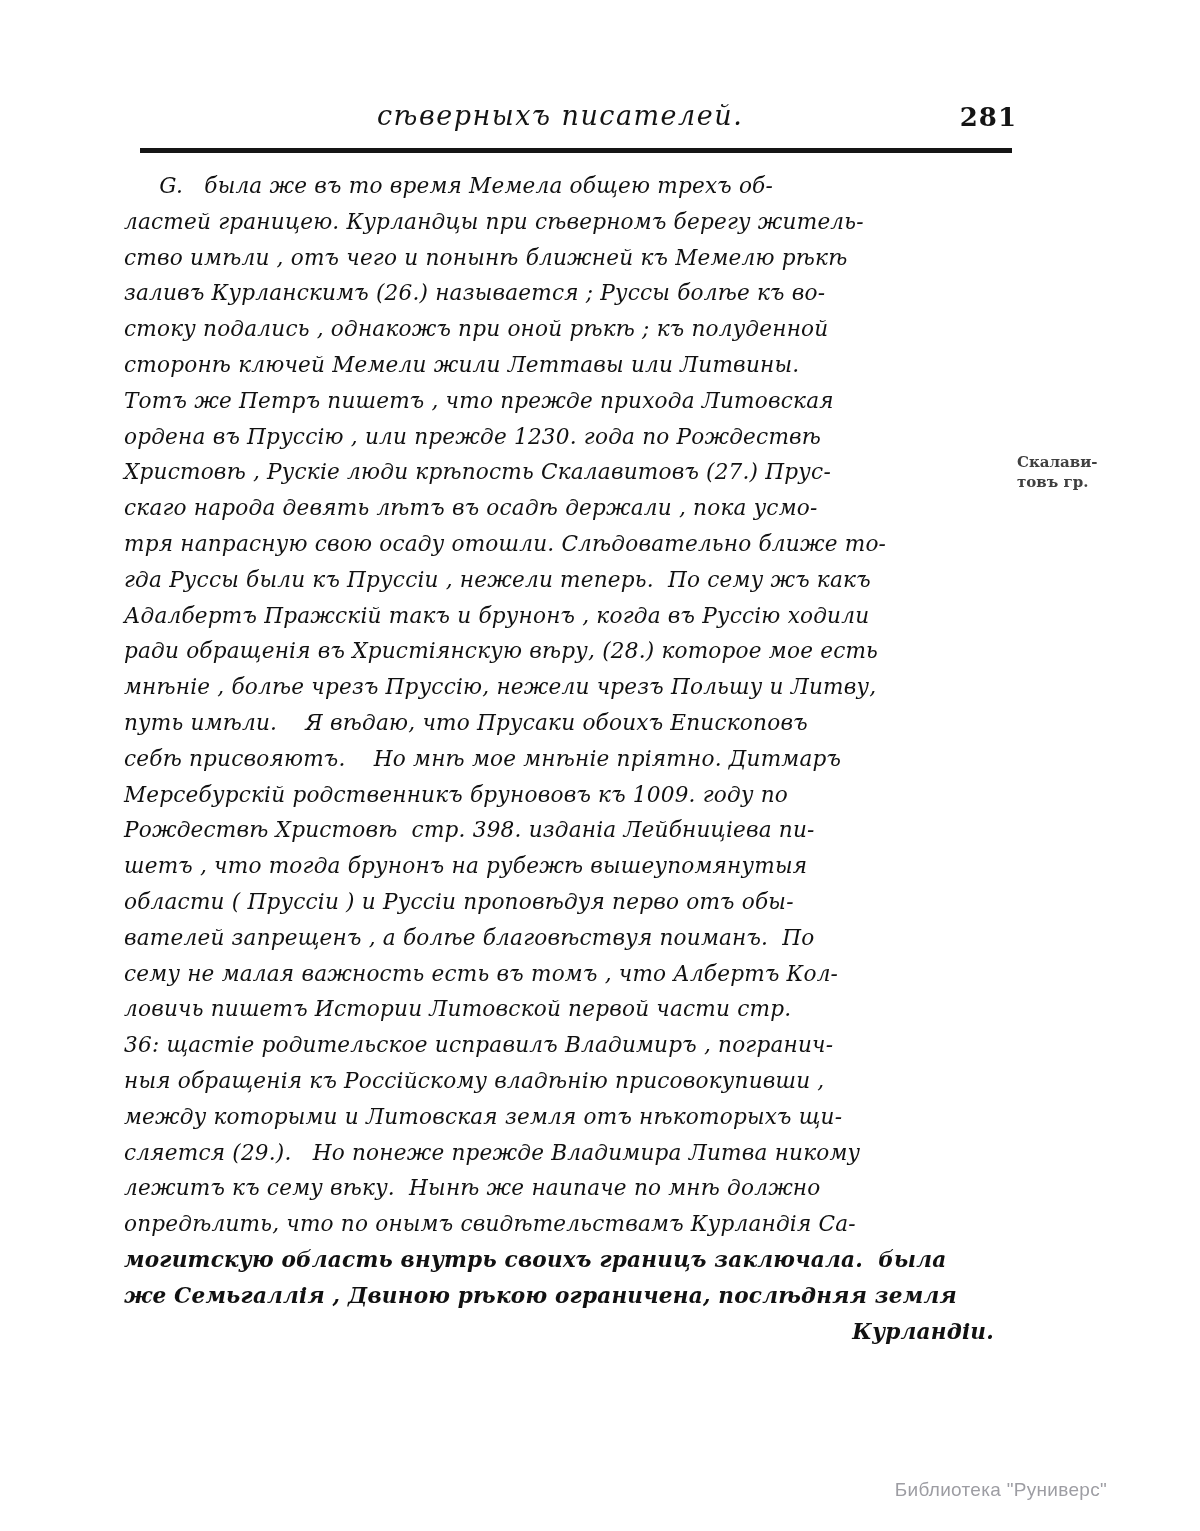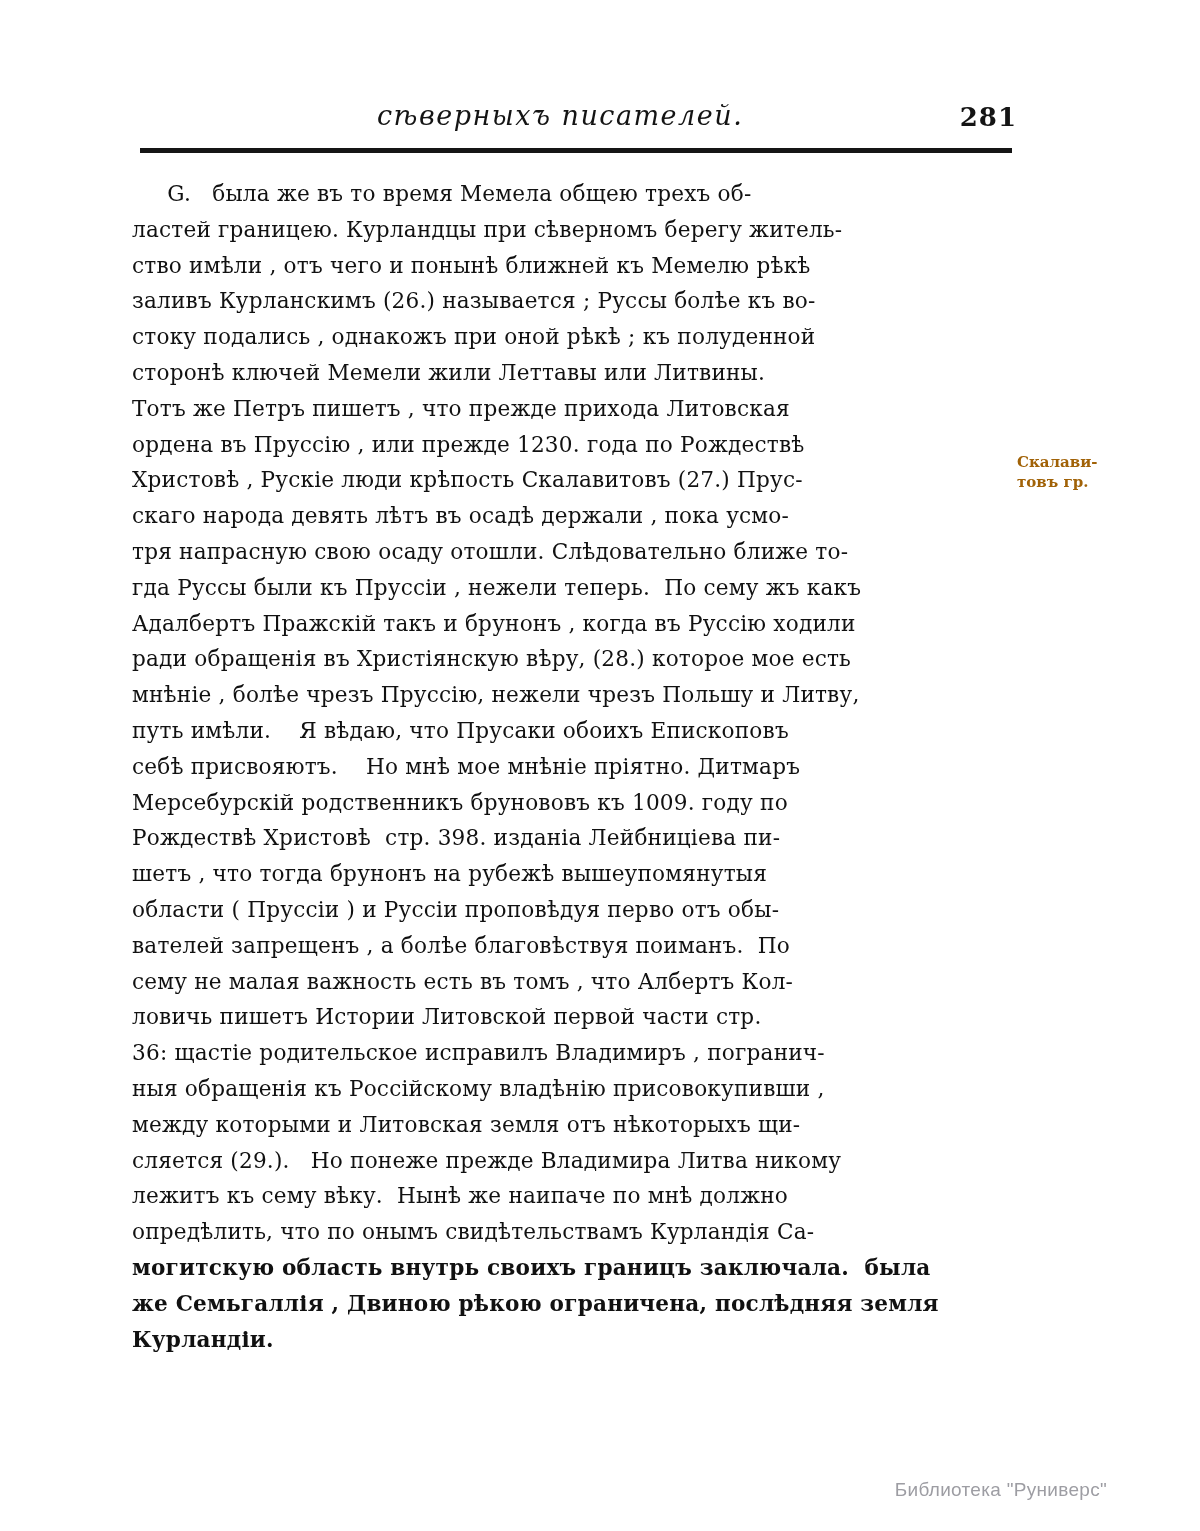--- a/index.html
+++ b/index.html
@@ -68,52 +68,53 @@
     left: 112px;
     top: 168px;
     width: 890px;
     font-family: "DejaVu Serif", serif;
     font-size: 21.6px;
     line-height: 35.8px;
     letter-spacing: 0.2px;
     color: #111111;
   }
   .body-text p {
-    margin: 8px;
+    margin: 0;
     text-align: justify;
     text-justify: inter-word;
+    font-style: italic;
   }
   .line {
     display: block;
     white-space: pre;
   }
   .first-line {
     text-indent: 0;
   }
   .closing {
     display: block;
-    text-align: left;
+    text-align: right;
     font-weight: bold;
     white-space: pre;
     padding-right: 20px;
   }
   .bold {
     font-weight: bold;
   }
 
   
   .margin-note {
     position: absolute;
     left: 1005px;
     top: 452px;
     width: 120px;
     font-family: "DejaVu Serif", serif;
     font-size: 15px;
     line-height: 20px;
-    color: #a16207;
+    color: #404040;
     font-weight: bold;
   }
   .margin-note .mn-line { display: block; white-space: pre; }
 
   
   .watermark {
     position: absolute;
     right: 105px;
     bottom: 30px;
     font-family: "Liberation Sans", sans-serif;

